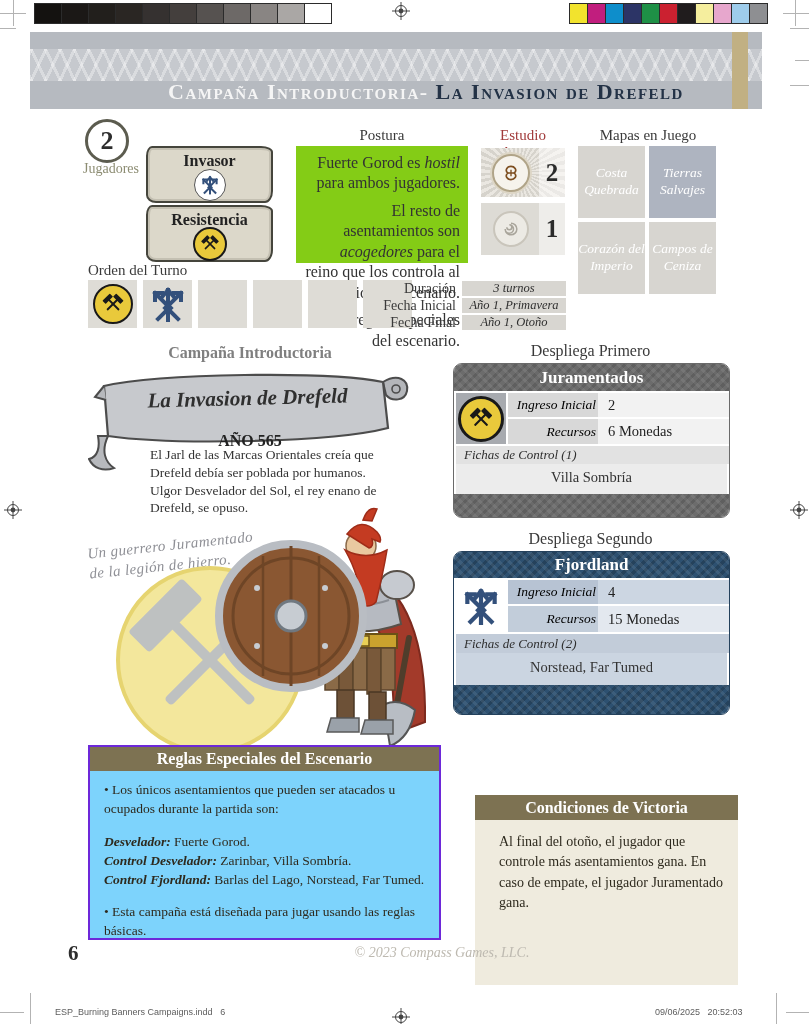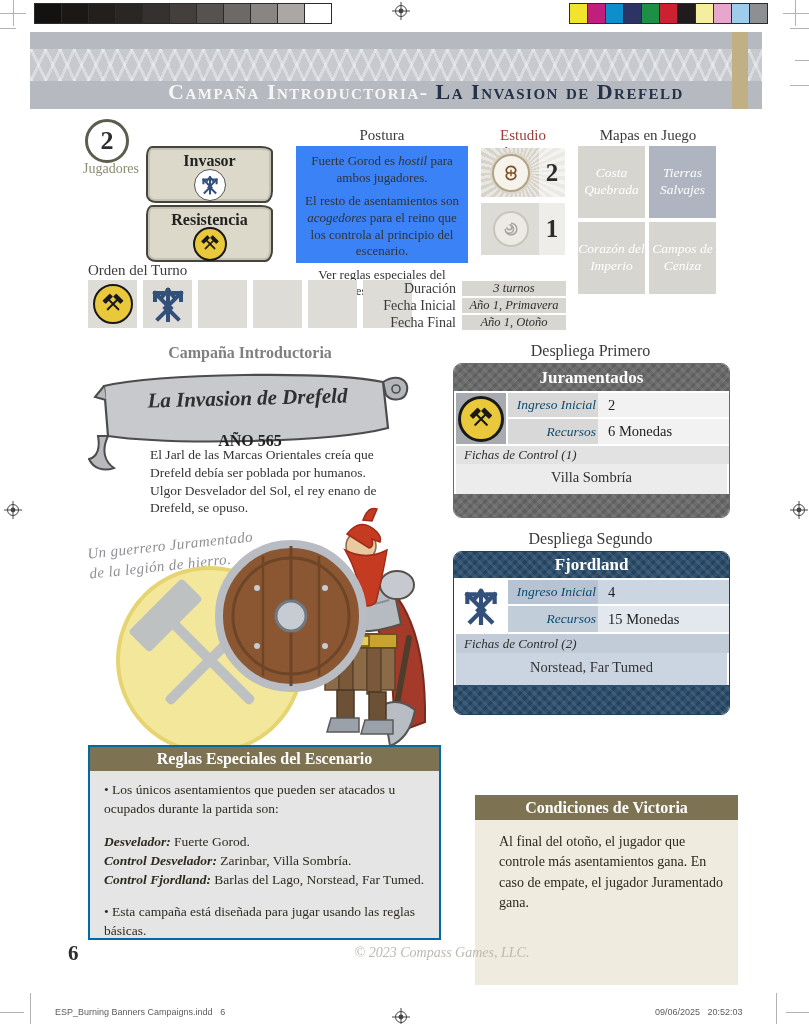--- a/index.html
+++ b/index.html
@@ -20,21 +20,21 @@
     font-variant:small-caps;font-weight:700;font-size:22px;letter-spacing:1.5px;}
   .banner-stripe{position:absolute;left:732px;top:32px;width:16px;height:77px;background:#c1b083;}
 
   .label-serif{font-size:15px;color:#3a3a3a;}
   .parch{position:absolute;background:#dcd8ca;border:2px solid #45453c;
          border-radius:6px 12px 8px 10px / 10px 6px 12px 8px;
          box-shadow:inset 0 0 0 2px rgba(90,85,70,.18);text-align:center;}
   .parch .t{font-weight:700;font-size:16px;color:#222;margin-top:4px;}
   .circ{display:inline-flex;align-items:center;justify-content:center;border-radius:50%;}
 
-  .graybox{position:absolute;background:#3b82f6;text-align:center;font-size:13px;line-height:1.28;}
+  .graybox{position:absolute;background:#84cc16;text-align:right;font-size:16px;line-height:1.28;}
   .graybox p{margin:7px 8px;}
 
   .arc-tile{position:absolute;width:84px;background:#dddbd5;display:flex;align-items:center;}
   .arc-num{position:absolute;right:0;top:0;bottom:0;width:26px;background:rgba(255,255,255,.5);
            display:flex;align-items:center;justify-content:center;font-weight:700;font-size:25px;color:#2b2b2b;}
   .sunburst{background:repeating-conic-gradient(from 0deg at 45% 50%,#eae7e1 0 5deg,#d6d3cc 5deg 10deg);}
 
   .maptile{position:absolute;width:67px;height:72px;background:#d7d5d0;color:#fff;
            font-style:italic;font-size:13.5px;display:flex;align-items:center;justify-content:center;
            text-align:center;line-height:1.25;}
@@ -49,21 +49,21 @@
 
   .card{position:absolute;width:275px;background:#fff;border-radius:9px;overflow:hidden;}
   .card .cell{position:absolute;}
   .pat-gray{background-color:#6c6c6c;
     background-image:repeating-linear-gradient(45deg,rgba(255,255,255,.07) 0 3px,transparent 3px 7px),
                      repeating-linear-gradient(-45deg,rgba(0,0,0,.12) 0 3px,transparent 3px 7px);}
   .pat-blue{background-color:#2d5070;
     background-image:repeating-linear-gradient(45deg,rgba(255,255,255,.08) 0 3px,transparent 3px 7px),
                      repeating-linear-gradient(-45deg,rgba(0,0,0,.18) 0 3px,transparent 3px 7px);}
   .card-title{color:#fff;font-weight:700;font-size:17px;text-align:center;}
-  .rowlab{font-style:italic;font-size:13.5px;text-align:right;padding-right:8px;color:#0c4a6e;}
+  .rowlab{font-style:italic;font-size:13.5px;text-align:right;padding-right:8px;color:#000000;}
   .rowval{font-size:14.5px;padding-left:10px;color:#222;}
   .fichas{font-style:italic;font-size:13px;padding-left:8px;color:#2e2e2e;}
 
   .smallsans{font-family:"Liberation Sans","DejaVu Sans",sans-serif;font-size:9px;color:#5d5d5d;}
 </style>
 </head>
 <body>
 
 <div id="page">
 
@@ -390,21 +390,21 @@
     </div>
     <div class="cell rowlab" style="left:54px;top:28px;width:88px;height:24px;line-height:24px;background:#b7c3d3;">Ingreso Inicial</div>
     <div class="cell rowval" style="left:144px;top:28px;width:129px;height:24px;line-height:24px;background:#ccd6e2;">4</div>
     <div class="cell rowlab" style="left:54px;top:54px;width:88px;height:26px;line-height:26px;background:#c2cdda;">Recursos Iniciales</div>
     <div class="cell rowval" style="left:144px;top:54px;width:129px;height:26px;line-height:26px;background:#e3e8ef;">15 Monedas</div>
     <div class="cell fichas" style="left:2px;top:82px;width:271px;height:19px;line-height:19px;background:#c2ccd9;">Fichas de Control (2)</div>
     <div class="cell" style="left:2px;top:101px;width:271px;height:32px;background:#cbd5e1;text-align:center;font-size:14.5px;line-height:28px;">Norstead, Far Tumed</div>
     <div class="cell pat-blue" style="left:0;top:133px;width:275px;height:29px;"></div>
   </div>
 
-  <div class="s" style="left:88px;top:745px;width:349px;height:191px;border:2px solid #0369a1;background:#e5e5e5;">
+  <div class="s" style="left:88px;top:745px;width:349px;height:191px;border:2px solid #6d28d9;background:#7dd3fc;">
     <div style="background:#7d7252;color:#fff;font-weight:700;font-size:16px;text-align:center;height:24px;line-height:24px;">Reglas Especiales del Escenario</div>
     <div style="padding:10px 14px;font-size:13.5px;line-height:1.4;color:#2e2a1e;">
       <div>• Los únicos asentamientos que pueden ser atacados u ocupados durante la partida son:</div>
       <div style="height:14px;"></div>
       <div><b><i>Desvelador:</i></b><span> Fuerte Gorod.</span></div>
       <div><b><i>Control Desvelador:</i></b><span> Zarinbar, Villa Sombría.</span></div>
       <div><b><i>Control Fjordland:</i></b><span> Barlas del Lago, Norstead, Far Tumed.</span></div>
       <div style="height:14px;"></div>
       <div>• Esta campaña está diseñada para jugar usando las reglas básicas.</div>
     </div>

